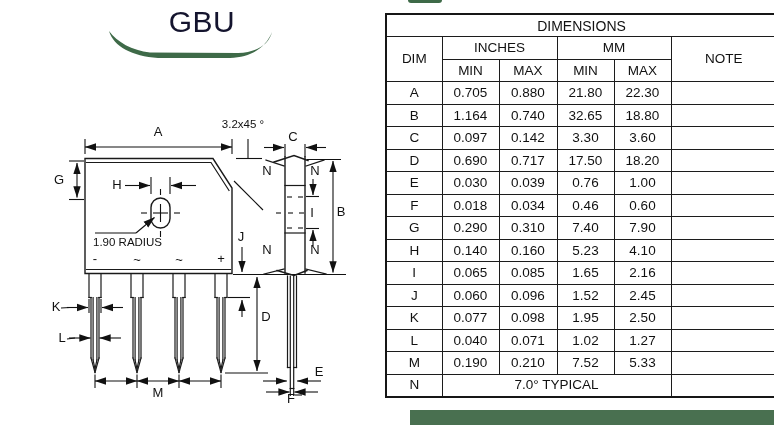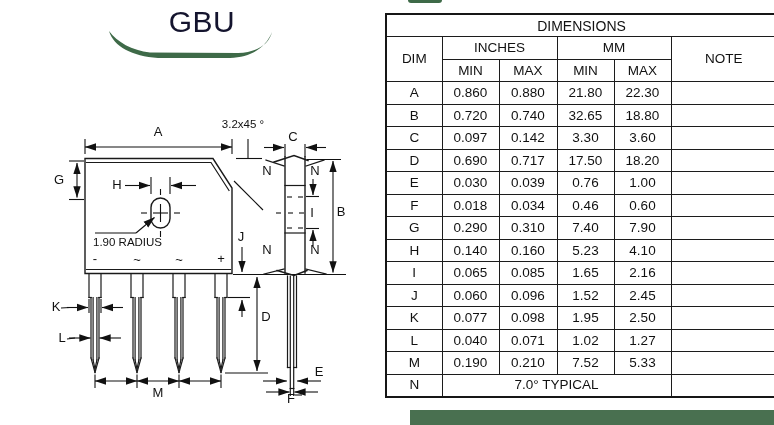--- a/index.html
+++ b/index.html
@@ -270,29 +270,29 @@
     <td rowspan="2">NOTE</td>
   </tr>
   <tr>
     <td>MIN</td>
     <td>MAX</td>
     <td>MIN</td>
     <td>MAX</td>
   </tr>
   <tr>
         <td>A</td>
-        <td>0.860</td>
+        <td>0.705</td>
         <td>0.880</td>
         <td>21.80</td>
         <td>22.30</td>
         <td></td>
       </tr>
   <tr>
         <td>B</td>
-        <td>0.720</td>
+        <td>1.164</td>
         <td>0.740</td>
         <td>32.65</td>
         <td>18.80</td>
         <td></td>
       </tr>
   <tr>
         <td>C</td>
         <td>0.097</td>
         <td>0.142</td>
         <td>3.30</td>

